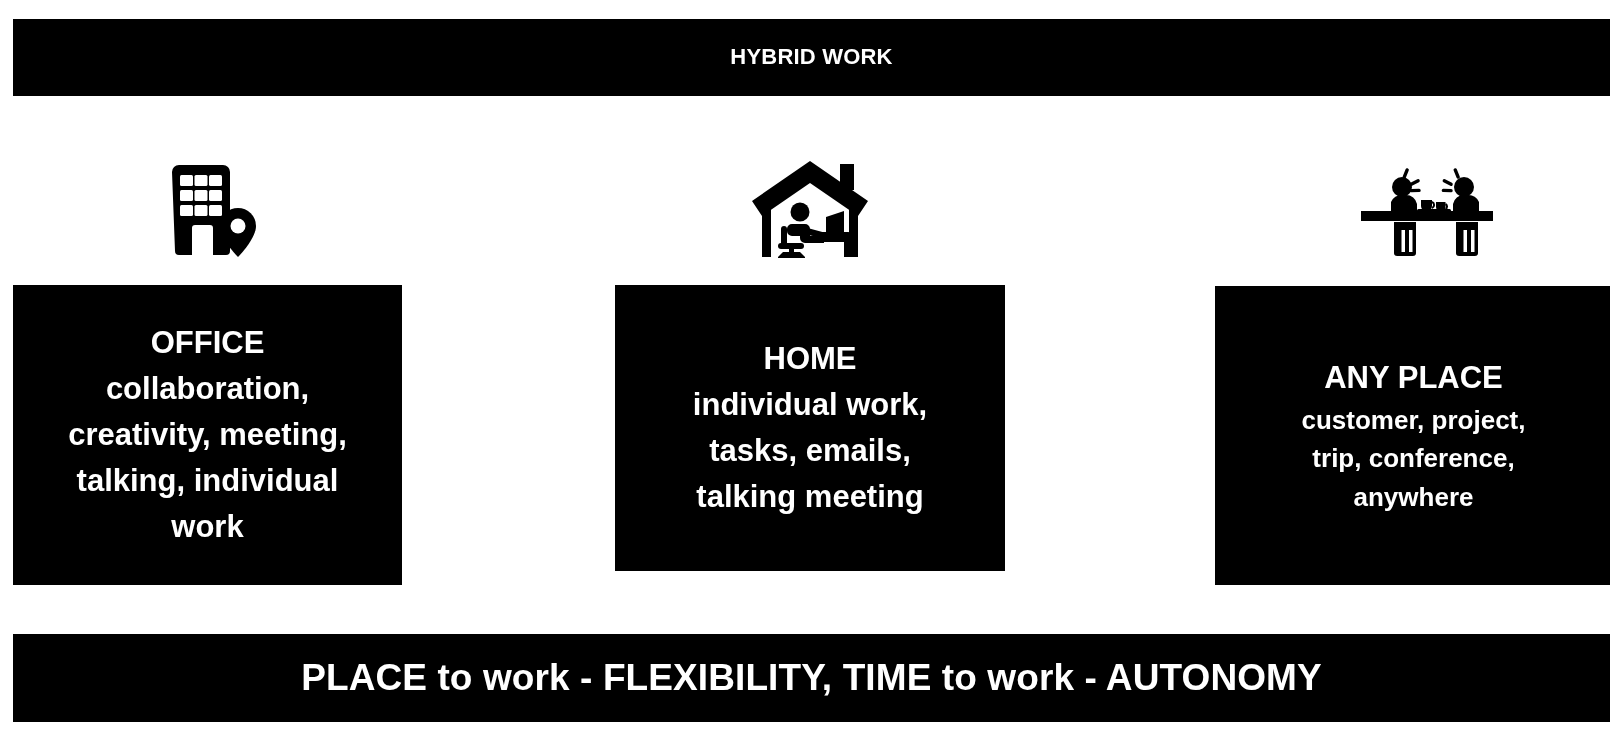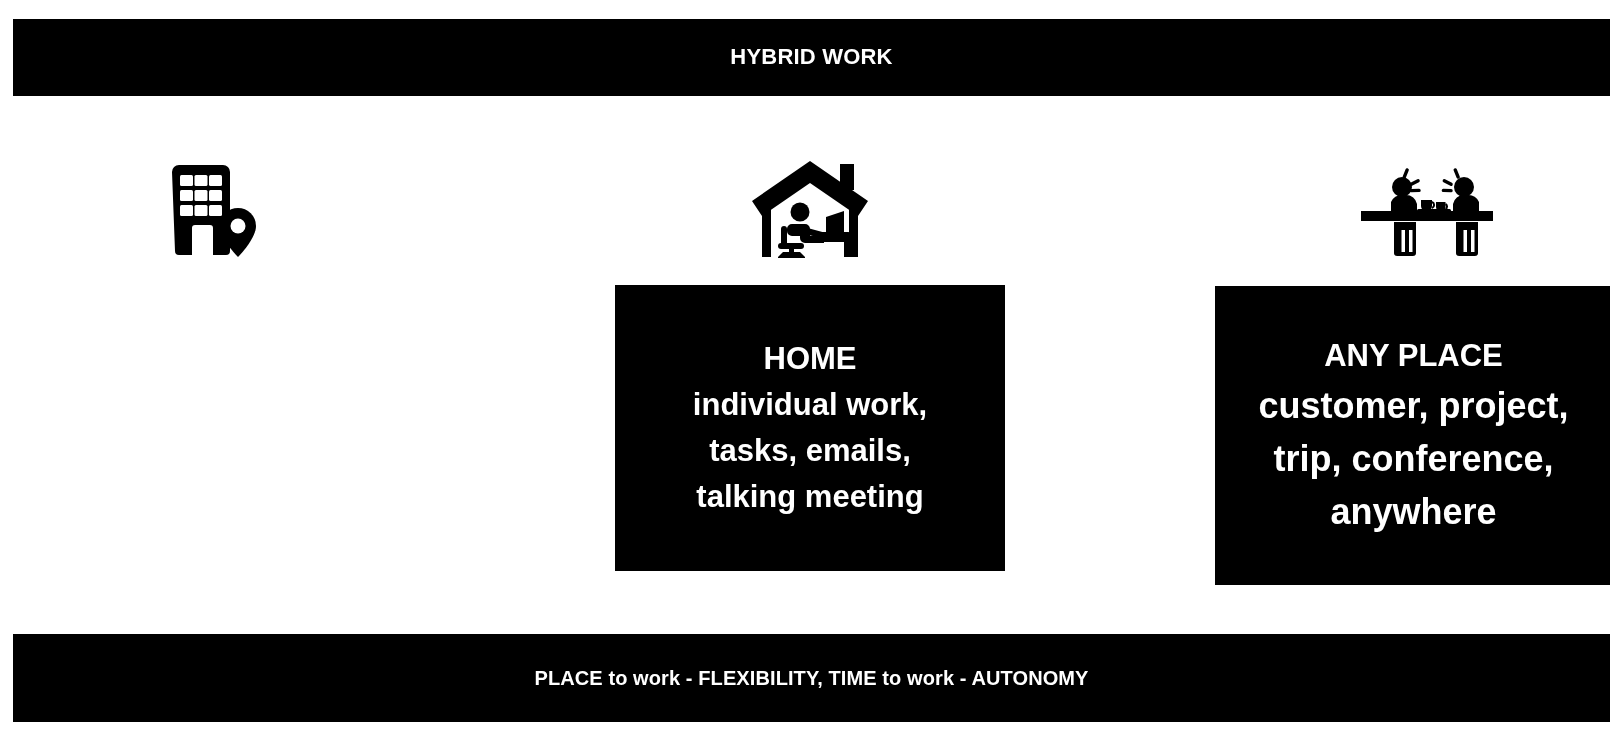--- a/index.html
+++ b/index.html
@@ -43,21 +43,21 @@
     color: #ffffff;
     line-height: 1.1;
   }
   #footer-banner {
     left: 13px;
     top: 634px;
     width: 1597px;
     height: 88px;
   }
   #footer-text {
-    font-size: 20px;
+    font-size: 37px;
     font-weight: bold;
     color: #ffffff;
     line-height: 1.1;
     letter-spacing: 0.1px;
   }
 
   
   .column {
     position: absolute;
   }
@@ -96,21 +96,21 @@
     line-height: 1.48;
     color: #ffffff;
   }
   .card-line {
     font-size: 31px;
     font-weight: bold;
     line-height: 1.48;
     color: #ffffff;
     white-space: nowrap;
   }
-  #card-anyplace .card-line { font-size: 36px; text-align: center; }
+  #card-anyplace .card-line { font-size: 26px; text-align: center; }
 
   
   .glyph { display: block; }
   #office-icon-wrap   { width: 104px; height: 100px; margin-left: 0px; }
   #home-icon-wrap     { width: 124px; height: 100px; }
   #anyplace-icon-wrap { width: 160px; height: 100px; }
 </style>
 </head>
 <body>
 
@@ -137,20 +137,27 @@
           <rect x="24" y="47" width="13" height="11" rx="1.5" fill="#ffffff"></rect>
           <rect x="38.5" y="47" width="13" height="11" rx="1.5" fill="#ffffff"></rect>
           <rect x="53" y="47" width="13" height="11" rx="1.5" fill="#ffffff"></rect>
 
           <path fill="#000000" d="M82 50 a18 18 0 0 1 18 18 c0 13 -18 31 -18 31 s-18 -18 -18 -31 a18 18 0 0 1 18 -18 z"></path>
           <circle cx="82" cy="68" r="7.5" fill="#ffffff"></circle>
         </svg>
       </div>
     </div>
 
+    <div class="card" id="card-office">
+      <div class="card-title">OFFICE</div>
+      <div class="card-line">collaboration,</div>
+      <div class="card-line">creativity, meeting,</div>
+      <div class="card-line">talking, individual</div>
+      <div class="card-line">work</div>
+    </div>
   </div>
 
   <div class="column" id="col-home">
 
     <div class="icon-area">
       <div id="home-icon-wrap">
         <svg class="glyph" viewBox="0 0 124 100" width="124" height="100" aria-hidden="true">
 
           <rect x="92" y="6" width="14" height="26" fill="#000000"></rect>
 

